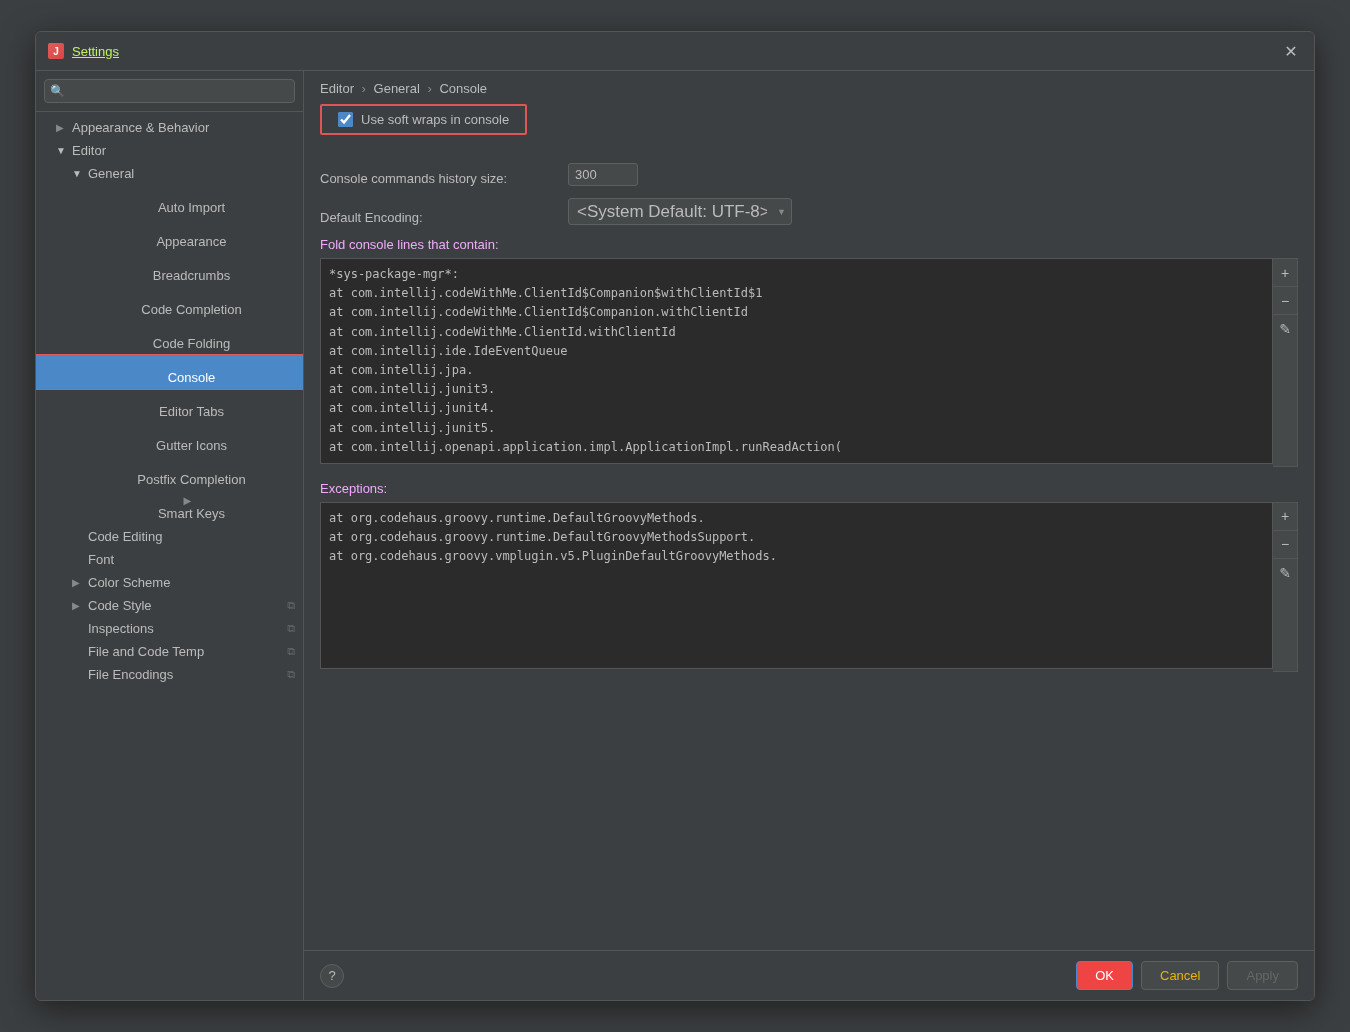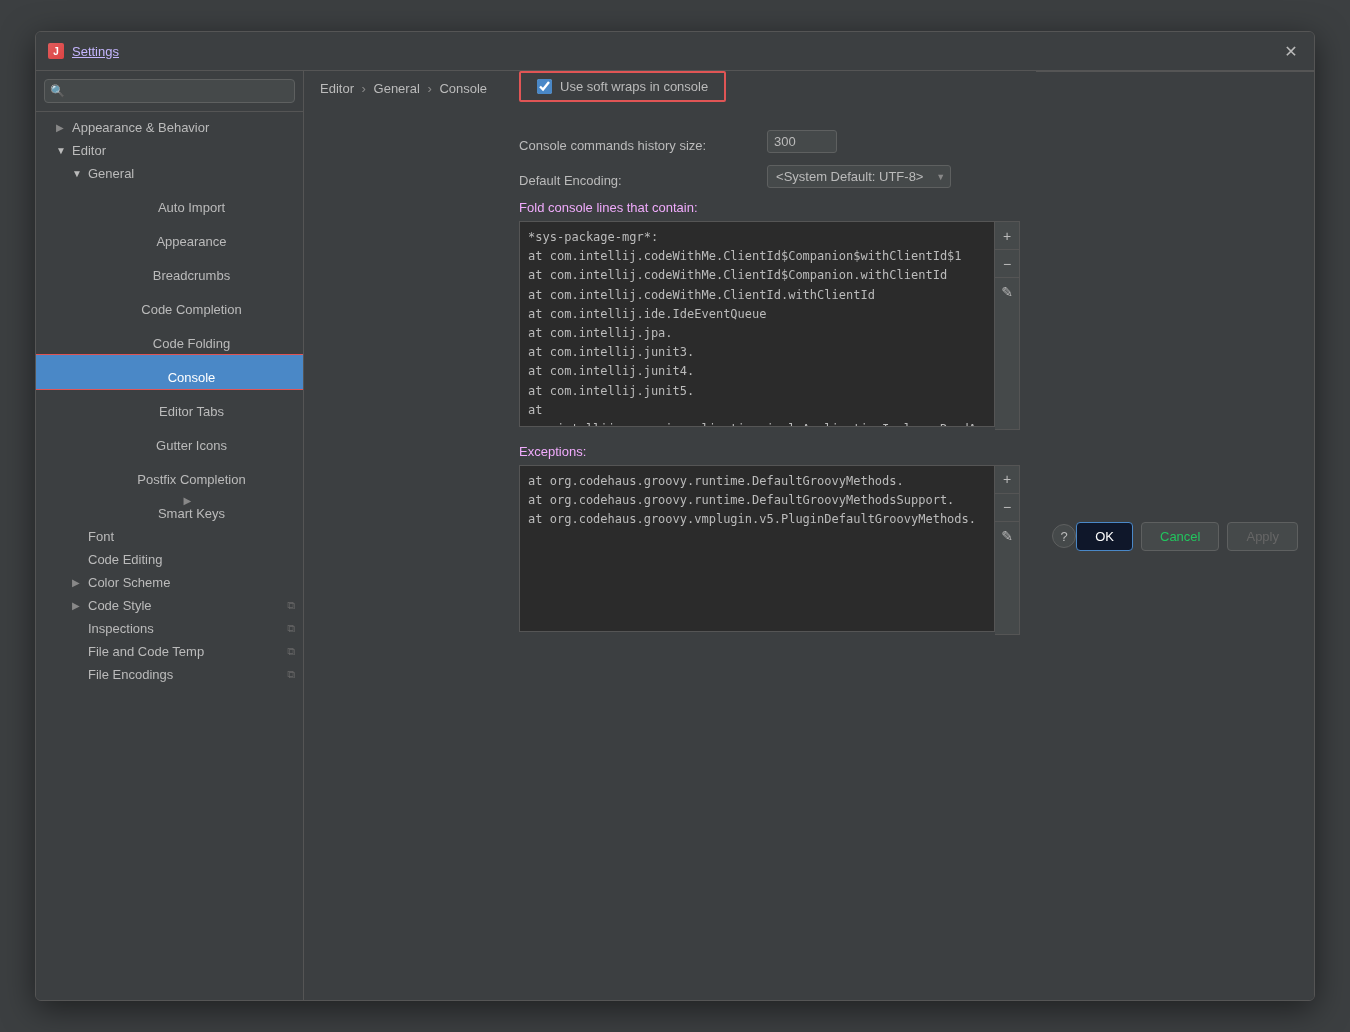--- a/index.html
+++ b/index.html
@@ -43,21 +43,21 @@
       background: linear-gradient(135deg, #e05c5c 0%, #d44 100%);
       border-radius: 2px;
       display: flex;
       align-items: center;
       justify-content: center;
       font-size: 10px;
       color: white;
       font-weight: bold;
     }
     .title-text {
-      color: #c4b5fd;
+      color: #bef264;
       font-size: 13px;
       text-decoration: underline;
     }
     .close-btn {
       width: 22px;
       height: 22px;
       background: none;
       border: none;
       color: #bbb;
       cursor: pointer;
@@ -140,21 +140,21 @@
     .indent-3 { padding-left: 52px; flex-direction: column; }
     .tree-copy-icon {
       margin-left: auto;
       color: #666;
       font-size: 11px;
     }
     .content-area {
       flex: 1;
       background: #3c3f41;
       display: flex;
-      flex-direction: row;
+      flex-direction: column;
       overflow: hidden;
     }
     .breadcrumb {
       padding: 10px 16px 8px;
       color: #bbb;
       font-size: 13px;
     }
     .breadcrumb span { color: #bbb; }
     .breadcrumb .sep { margin: 0 4px; color: #888; }
     .content-scroll {
@@ -204,26 +204,26 @@
       font-size: 13px;
       width: 70px;
       outline: none;
     }
     .form-select {
       background: #45494a;
       border: 1px solid #5e6060;
       border-radius: 3px;
       padding: 3px 24px 3px 8px;
       color: #bbb;
-      font-size: 13px;
+      font-size: 17px;
       outline: none;
       appearance: none;
       -webkit-appearance: none;
       cursor: pointer;
-      width: 184px;
+      width: 224px;
       position: relative;
     }
     .select-wrapper {
       position: relative;
       display: inline-block;
     }
     .select-wrapper::after {
       content: "▼";
       position: absolute;
       right: 6px;
@@ -293,24 +293,24 @@
       display: flex;
       gap: 8px;
     }
     .btn {
       padding: 6px 18px;
       border-radius: 4px;
       border: 1px solid #5e6060;
       cursor: pointer;
       font-size: 13px;
       background: #45494a;
-      color: #22c55e;
+      color: #eab308;
     }
     .btn-primary {
-      background: #0f172a;
+      background: #ef4444;
       border-color: #4a88c7;
       color: #fff;
     }
     .btn-disabled {
       color: #666;
       cursor: default;
     }
     .help-btn {
       width: 24px;
       height: 24px;
@@ -410,26 +410,26 @@
           <span>Postfix Completion</span>
         </div>
 
         <div class="tree-item indent-3">
           <span class="tree-arrow">▶</span>
           <span>Smart Keys</span>
         </div>
 
         <div class="tree-item indent-2">
           <span class="tree-arrow">&nbsp;</span>
+          <span>Code Editing</span>
+        </div>
+
+        <div class="tree-item indent-2">
+          <span class="tree-arrow">&nbsp;</span>
           <span>Font</span>
-        </div>
-
-        <div class="tree-item indent-2">
-          <span class="tree-arrow">&nbsp;</span>
-          <span>Code Editing</span>
         </div>
 
         <div class="tree-item indent-2">
           <span class="tree-arrow">▶</span>
           <span>Color Scheme</span>
         </div>
 
         <div class="tree-item indent-2">
           <span class="tree-arrow">▶</span>
           <span>Code Style</span>

